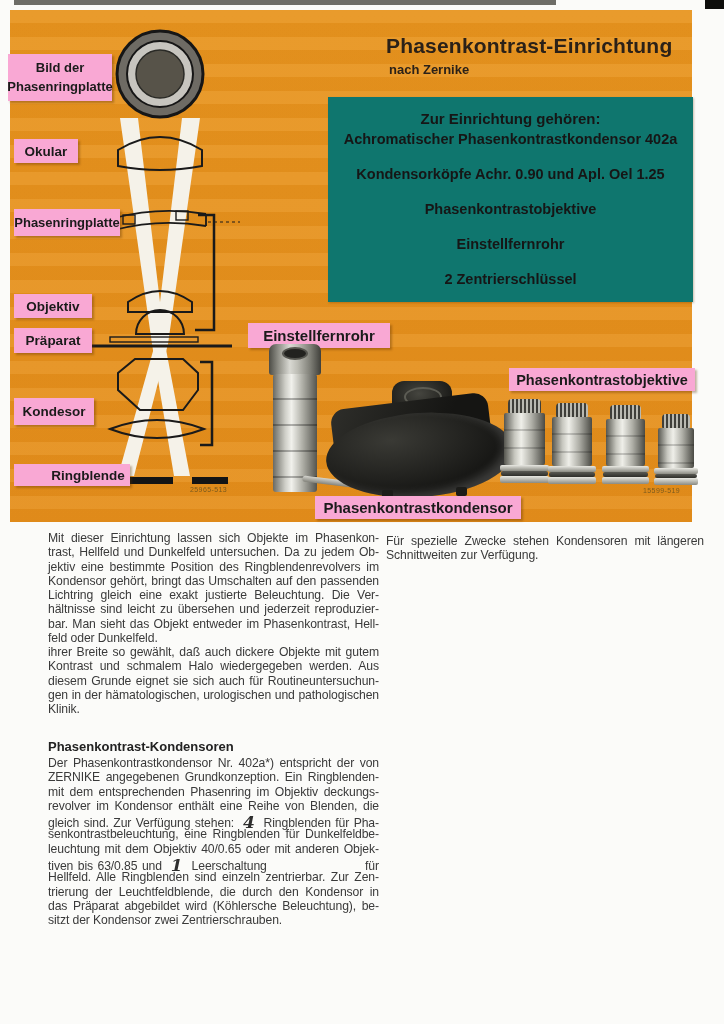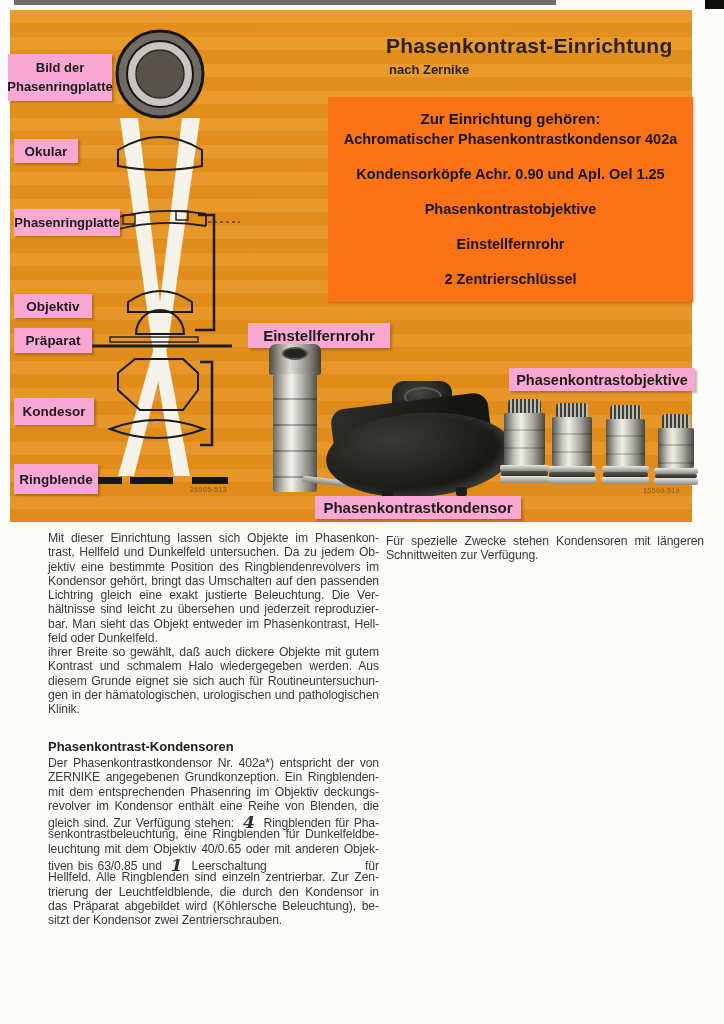--- a/index.html
+++ b/index.html
@@ -10,36 +10,36 @@
   .scan-corner{position:absolute;left:705px;top:0;width:19px;height:9px;background:#0e0e0c;}
   
   .panel{position:absolute;left:10px;top:10px;width:682px;height:512px;
          background:
            repeating-linear-gradient(180deg, rgba(255,255,255,.06) 0 13px, rgba(150,75,0,.07) 13px 27px),
            linear-gradient(180deg,#e8951f,#e58f1c);}
   
   .title{position:absolute;left:386px;top:34px;font-size:21px;font-weight:bold;color:#2b2118;letter-spacing:.2px;}
   .subtitle{position:absolute;left:389px;top:62px;font-size:13px;font-weight:bold;color:#2b2118;}
   
-  .eqbox{position:absolute;left:328px;top:97px;width:365px;height:205px;background:#f97316;
+  .eqbox{position:absolute;left:328px;top:97px;width:365px;height:205px;background:#0f766e;
          box-shadow:1px 1px 2px rgba(90,50,0,.3);display:flex;flex-direction:column;
          justify-content:space-between;padding:13px 4px 15px 4px;box-sizing:border-box;}
   .eqhead{font-size:15px;font-weight:bold;color:#161616;text-align:center;}
   .eqline{font-size:14.5px;font-weight:bold;color:#161616;text-align:center;white-space:nowrap;}
   
   .lbl{position:absolute;background:#f9a8d4;font-weight:bold;color:#1b1b1b;
        display:flex;align-items:center;justify-content:center;text-align:center;
        box-shadow:1.5px 1.5px 2px rgba(90,50,0,.35);font-size:13.5px;}
   .lbl-bild{left:8px;top:54px;width:104px;height:47px;line-height:1.45;font-size:13px;}
   .lbl-okular{left:14px;top:139px;width:64px;height:24px;}
   .lbl-phasenringplatte{left:14px;top:209px;width:106px;height:27px;font-size:13px;}
   .lbl-objektiv{left:14px;top:294px;width:78px;height:24px;}
   .lbl-praeparat{left:14px;top:328px;width:78px;height:25px;}
   .lbl-kondesor{left:14px;top:398px;width:80px;height:27px;}
-  .lbl-ringblende{left:14px;top:464px;width:84px;height:30px;}
+  .lbl-ringblende{left:14px;top:464px;width:84px;height:22px;padding-left:32px;}
   .lbl-einstellfernrohr{left:248px;top:323px;width:142px;height:25px;font-size:15px;}
   .lbl-objektive{left:509px;top:368px;width:186px;height:23px;font-size:14.5px;}
   .lbl-kondensor{left:315px;top:496px;width:206px;height:23px;font-size:15px;}
   
   .diagram{position:absolute;left:90px;top:26px;width:150px;height:470px;}
   
   .fignum{position:absolute;font-size:7px;color:#7a5a1e;letter-spacing:.4px;}
   .fignum-diagram{left:190px;top:486px;}
   .fignum-obj{left:643px;top:487px;}
   

